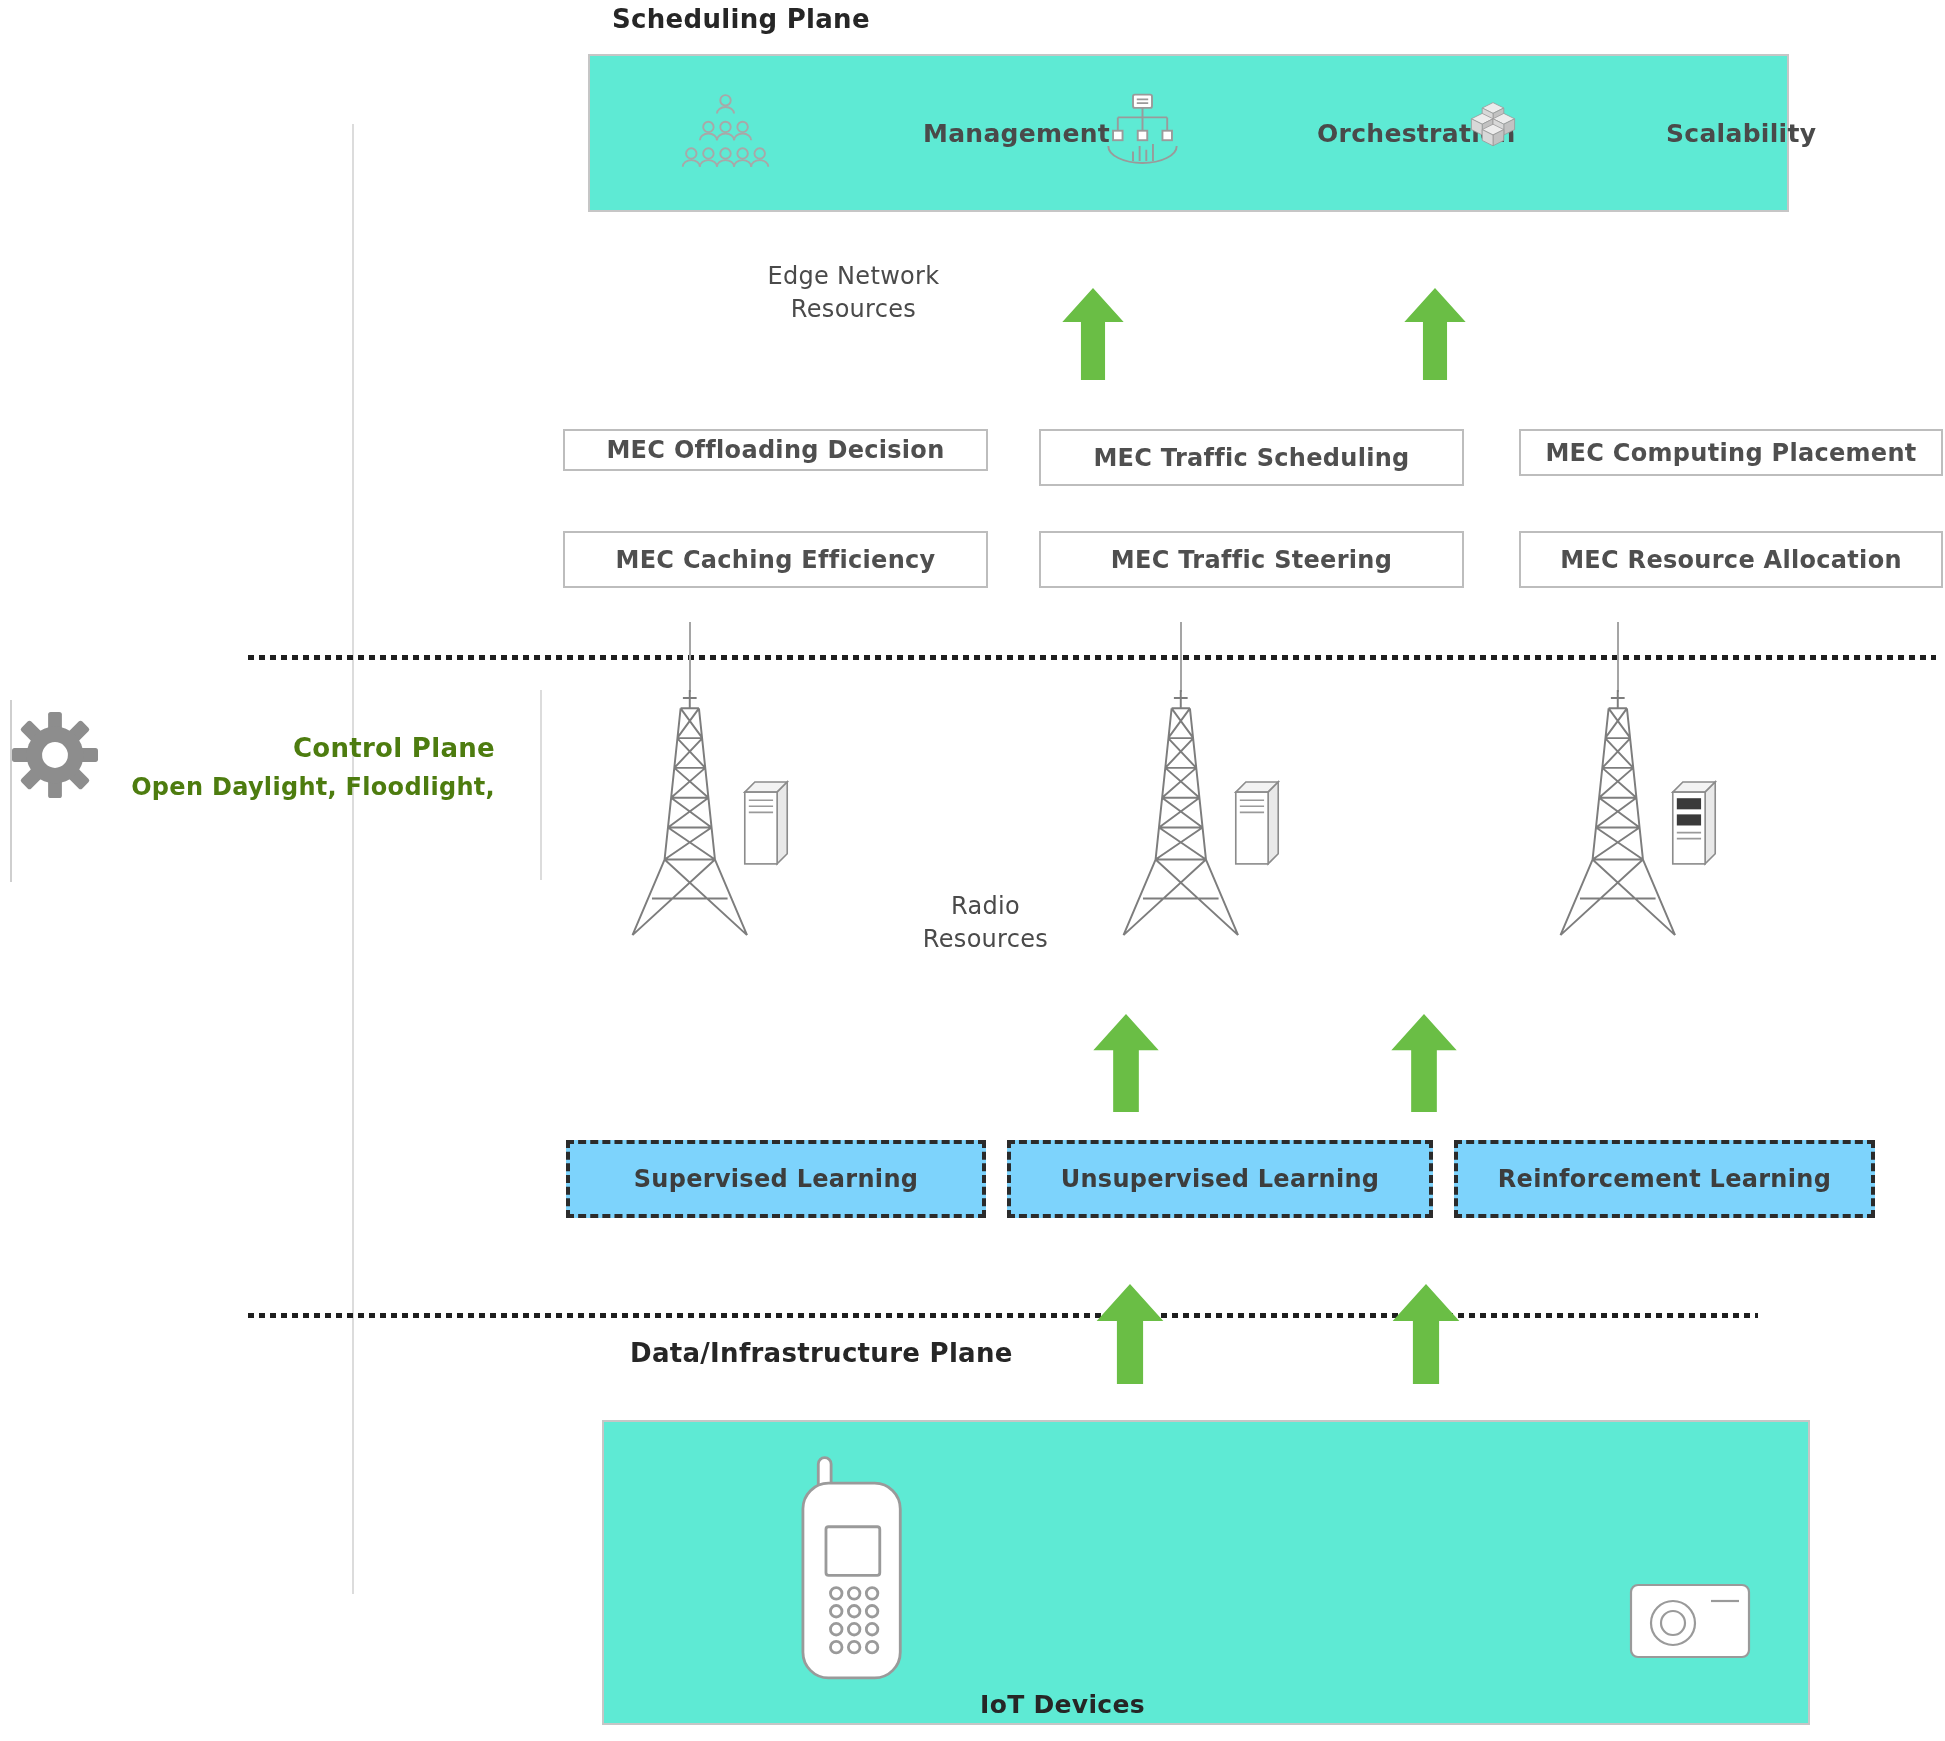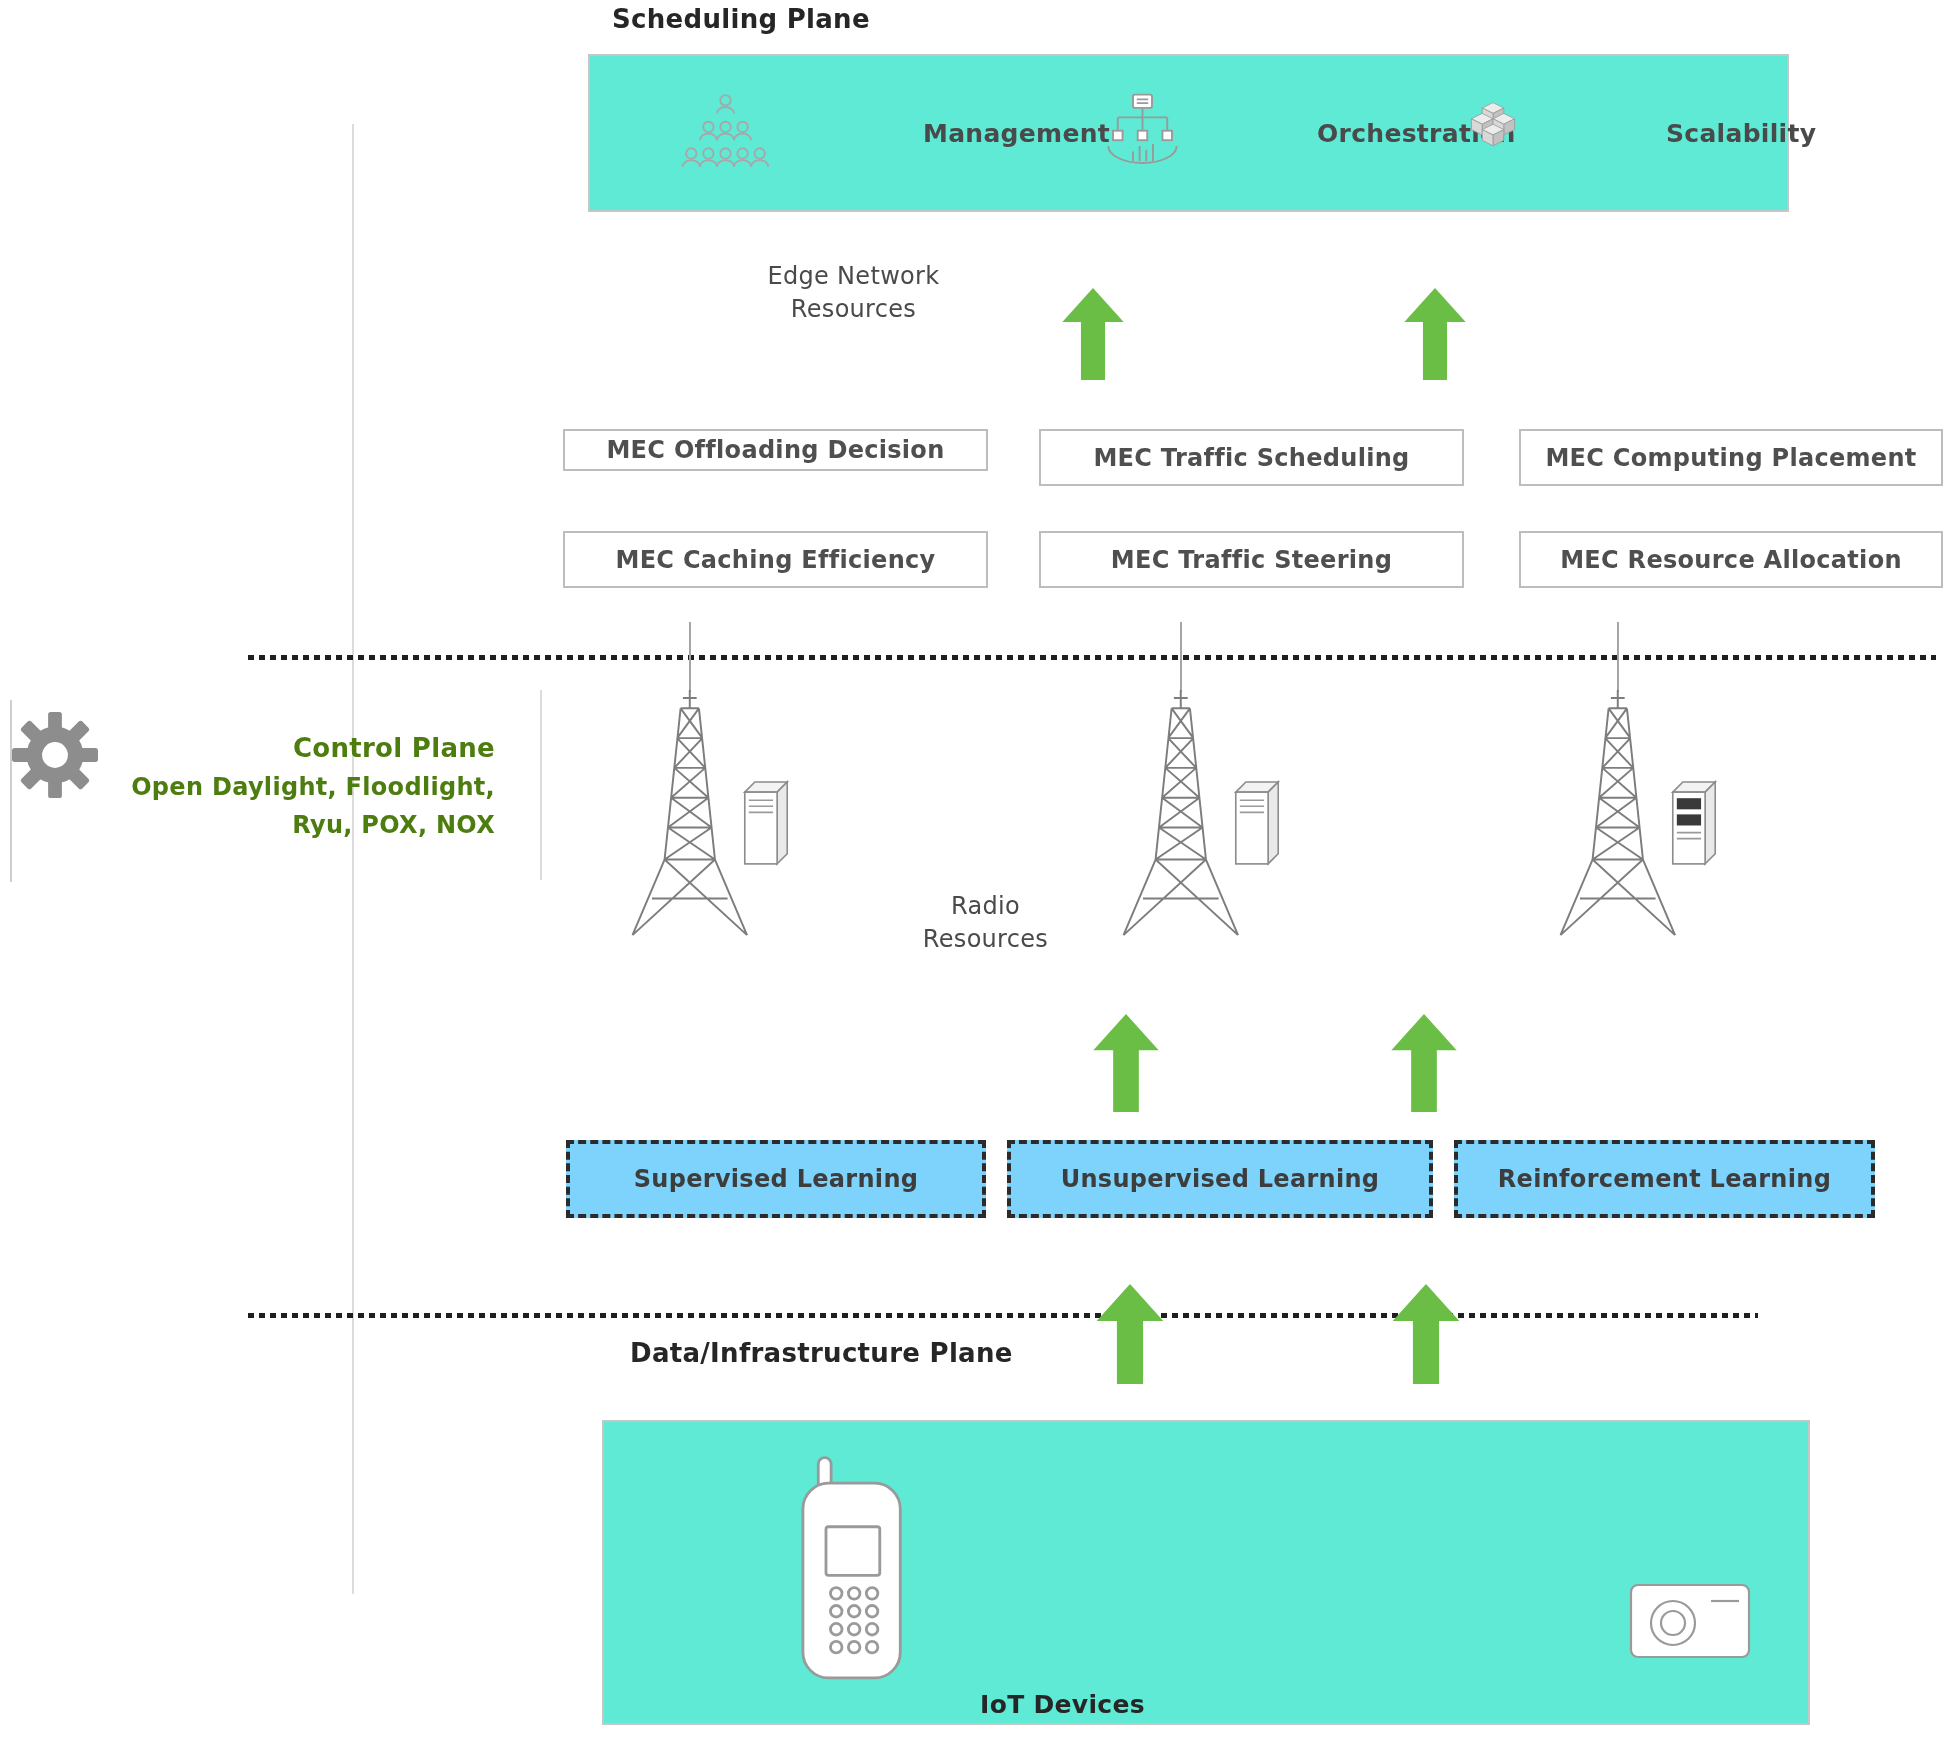--- a/index.html
+++ b/index.html
@@ -186,35 +186,34 @@
 
   <svg class="abs" style="left:1058px;top:288px" width="70" height="92">
       <use href="#sym-arrow"></use>
     </svg>
   <svg class="abs" style="left:1400px;top:288px" width="70" height="92">
       <use href="#sym-arrow"></use>
     </svg>
 
   <div class="mec-box" style="left:563px;top:429px;width:425px;height:42px">MEC Offloading Decision</div>
   <div class="mec-box" style="left:1039px;top:429px;width:425px;height:57px">MEC Traffic Scheduling</div>
-  <div class="mec-box" style="left:1519px;top:429px;width:424px;height:57px">MEC Computing Placement</div>
+  <div class="mec-box" style="left:1519px;top:429px;width:424px;height:47px">MEC Computing Placement</div>
 
   <div class="mec-box" style="left:563px;top:531px;width:425px;height:57px">MEC Caching Efficiency</div>
   <div class="mec-box" style="left:1039px;top:531px;width:425px;height:57px">MEC Traffic Steering</div>
   <div class="mec-box" style="left:1519px;top:531px;width:424px;height:57px">MEC Resource Allocation</div>
 
   <div class="dotline" style="left:248px;top:655px;width:1688px"></div>
 
   <svg class="abs" style="left:12px;top:712px" width="86" height="86">
       <use href="#sym-gear"></use>
     </svg>
   <div class="ctrl-text" style="left:55px;top:728px;width:440px">
     <div class="t">Control Plane</div>
     <div class="l">Open Daylight, Floodlight,</div>
-    <div class="l">Ryu, POX, NOX</div>
   </div>
 
   <div class="tline" style="left:689px;top:622px;height:70px"></div>
   <div class="tline" style="left:1180px;top:622px;height:70px"></div>
   <div class="tline" style="left:1617px;top:622px;height:70px"></div>
 
   <svg class="abs" style="left:598px;top:690px" width="195" height="252">
       <use href="#sym-tower"></use>
     </svg>
   <svg class="abs" style="left:740px;top:778px" width="52" height="96">

